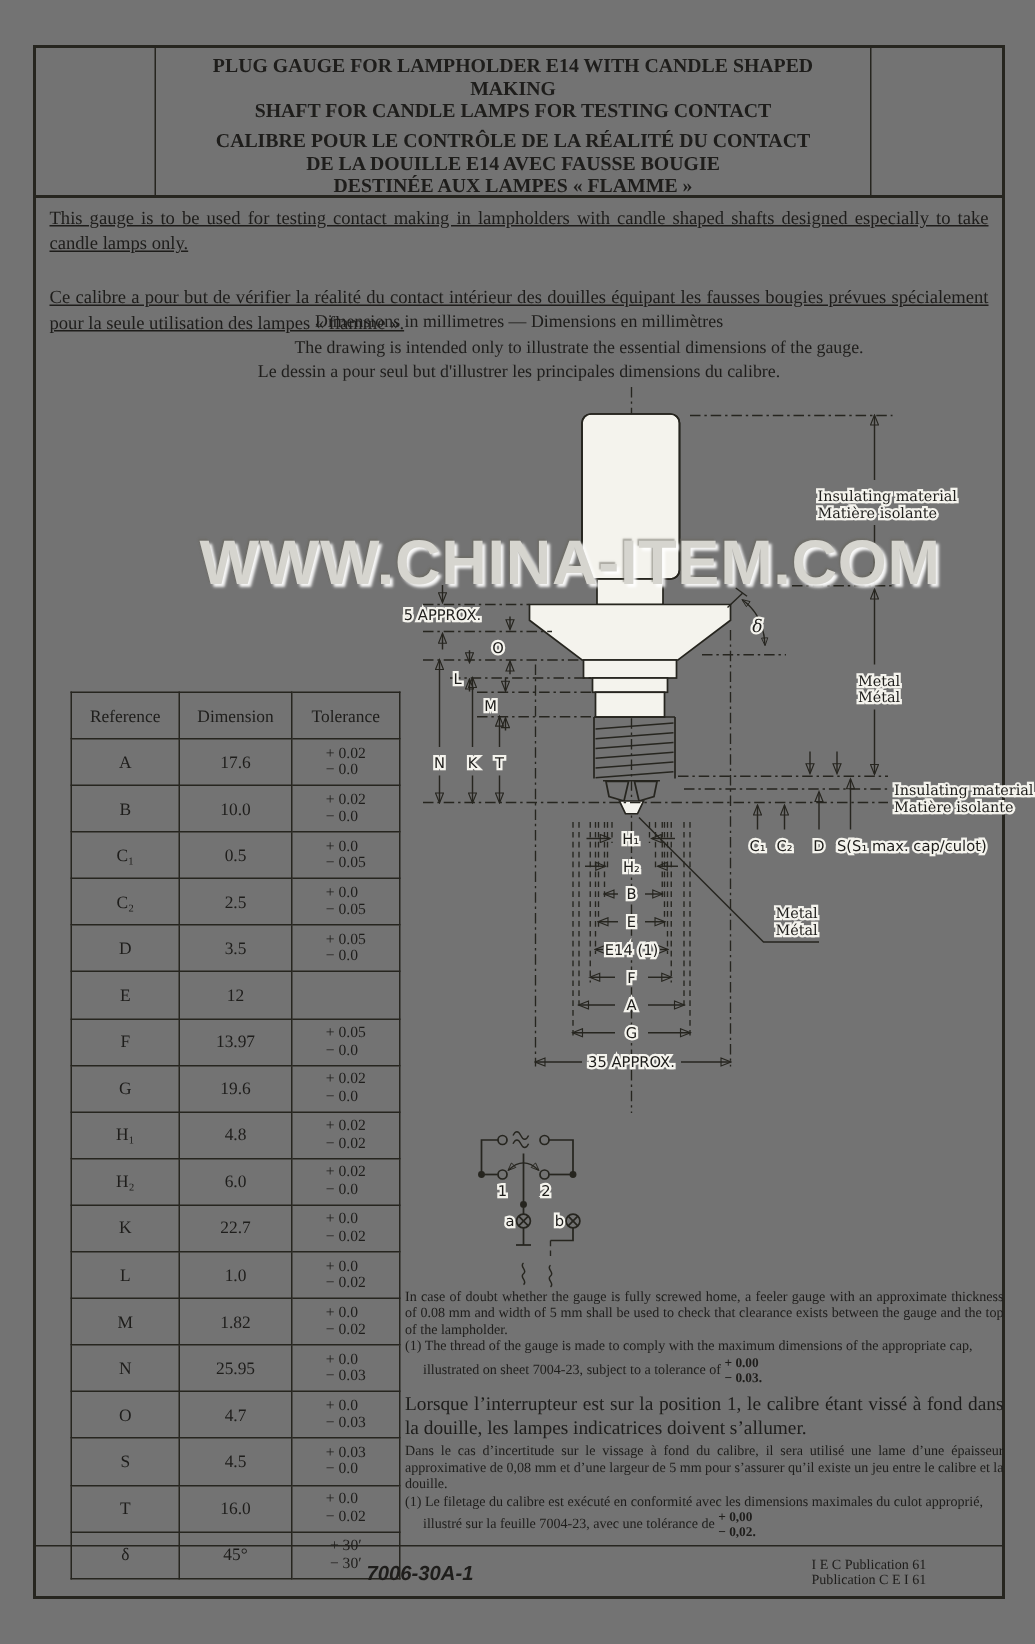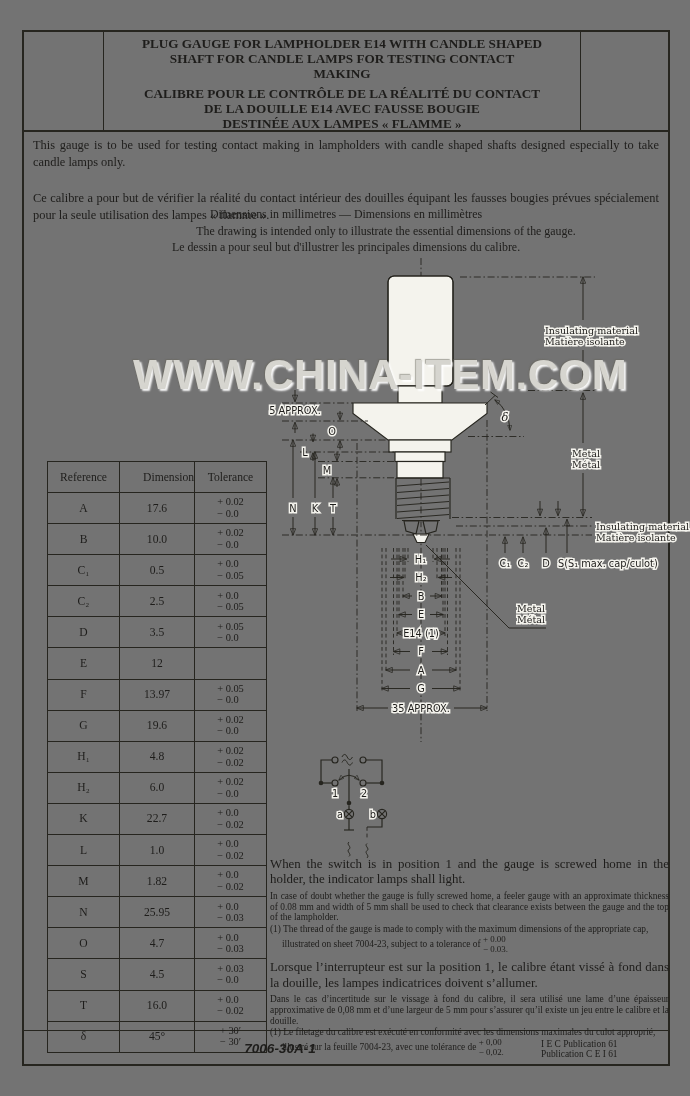--- a/index.html
+++ b/index.html
@@ -3,27 +3,27 @@
 <meta charset="utf-8">
 <style>
   html,body{margin:0;padding:0;background:#e8e6e0;}
   .page{position:relative;width:690px;height:1096px;background:#737373;font-family:"Liberation Serif",serif;color:#1e1d1b;overflow:hidden;}
   .frame{position:absolute;left:22px;top:30px;width:648px;height:1036px;border:2.2px solid #26251f;box-sizing:border-box;}
   .title-bottom{position:absolute;left:22px;top:130px;width:648px;border-top:2px solid #26251f;}
   .tdiv{position:absolute;top:31px;height:99px;border-left:1.6px solid #26251f;}
   .tdiv.l{left:103px;} .tdiv.r{left:580px;}
   .title-center{position:absolute;left:104px;top:36px;width:476px;text-align:center;font-weight:bold;font-size:13.2px;line-height:15px;}
   .title-fr{margin-top:5px;}
-  .intro{position:absolute;left:33px;width:626px;font-size:12.4px;line-height:17.3px;text-align:justify;}
+  .intro{position:absolute;left:33px;width:626px;font-size:12.4px;line-height:17.3px;text-align:justify;text-decoration:underline;}
   .cnote{position:absolute;left:22px;width:648px;text-align:center;font-size:11.9px;font-family:Liberation Serif, serif;}
   
   table.spec{position:absolute;left:47px;top:420px;border-collapse:collapse;table-layout:fixed;background:transparent;z-index:3;margin-top:41px;}
   table.spec th,table.spec td{border:1.4px solid #26251f;text-align:center;vertical-align:middle;padding:0;}
   table.spec th{width:71px;height:30px;font-weight:normal;font-size:11.6px;}
-  table.spec th.w2{width:74px;text-align:right;}
+  table.spec th.w2{width:74px;}
   table.spec td{height:30.1px;font-size:11.6px;}
   .tolwrap{display:inline-block;text-align:left;font-size:10.4px;line-height:11.5px;}
   .tolwrap span{display:block;}
   
   svg.draw{position:absolute;left:0;top:0;z-index:2;}
   svg.draw line,svg.draw path,svg.draw rect,svg.draw circle,svg.draw polyline{stroke:#26251f;fill:none;stroke-width:1.15px;}
   svg.draw .dd{stroke-dasharray:7 2.6 1.6 2.6;stroke-width:0.9px;}
   svg.draw .dsh{stroke-dasharray:3.8 2.8;stroke-width:0.9px;}
   svg.draw .thin{stroke-width:0.95px;}
   svg.draw .paper{fill:#f4f3ed;}
@@ -31,21 +31,21 @@
   svg.draw text{stroke:#f4f3ed;stroke-width:3px;paint-order:stroke;fill:#1e1d1b;font-family:"DejaVu Sans",sans-serif;font-size:9.8px;text-anchor:middle;}
   svg.draw text.srf{font-family:"DejaVu Serif",serif;font-size:9.6px;text-anchor:start;}
   svg.draw text.st{text-anchor:start;}
   svg.draw text.delta{font-family:"DejaVu Serif",serif;font-style:italic;font-size:11.5px;}
   
   .notes{position:absolute;left:270px;top:857px;width:399px;z-index:3;}
   .nmain{font-size:12.9px;line-height:15.4px;text-align:justify;}
   .nsmall{font-size:9.4px;line-height:10.8px;text-align:justify;margin-top:3px;}
   .nfoot{font-size:9.4px;line-height:10.8px;margin-top:1px;padding-left:12px;text-indent:-12px;}
   .frac{display:inline-block;vertical-align:middle;font-size:8.9px;line-height:9.6px;text-indent:0;}
-  .frac span{display:block;}
+  .frac span{display:block;font-weight:bold;}
   .gap-fr{margin-top:6px;}
   
   .footer-rule{position:absolute;left:22px;top:1030px;width:648px;border-top:1.9px solid #26251f;}
   .sheet{position:absolute;left:160px;top:1041px;width:240px;text-align:center;font-family:"Liberation Sans",sans-serif;font-weight:bold;font-size:13.5px;z-index:3;font-style:italic;}
   .pubs{position:absolute;left:541px;top:1039px;font-size:9.4px;line-height:10.2px;z-index:3;}
   
   .watermark{position:absolute;left:133px;top:351px;width:536px;z-index:6;font-family:"Liberation Sans",sans-serif;font-weight:bold;font-size:42px;letter-spacing:0.5px;color:#d6d5cf;text-shadow:-1px -1px 1px rgba(105,103,95,0.55),2px 2px 2px rgba(255,255,255,0.95);pointer-events:none;white-space:nowrap;}
 </style>
 </head>
 <body>
@@ -53,22 +53,22 @@
 <div class="page">
 
   <div class="frame"></div>
   <div class="tdiv l"></div>
   <div class="tdiv r"></div>
   <div class="title-bottom"></div>
 
   <div class="title-center">
     <div>
       <div>PLUG GAUGE FOR LAMPHOLDER E14 WITH CANDLE SHAPED</div>
+      <div>MAKING</div>
       <div>SHAFT  FOR  CANDLE  LAMPS  FOR  TESTING  CONTACT</div>
-      <div>MAKING</div>
     </div>
     <div class="title-fr">
       <div>CALIBRE POUR LE CONTRÔLE DE LA RÉALITÉ DU CONTACT</div>
       <div>DE  LA  DOUILLE  E14  AVEC  FAUSSE  BOUGIE</div>
       <div>DESTINÉE  AUX  LAMPES  « FLAMME »</div>
     </div>
   </div>
 
   <div class="intro" style="top:137px;">This gauge is to be used for testing contact making in lampholders with candle shaped shafts designed especially to take candle lamps only.</div>
   <div class="intro" style="top:190px;">Ce calibre a pour but de vérifier la réalité du contact intérieur des douilles équipant les fausses bougies prévues spécialement pour la seule utilisation des lampes « flamme ».</div>
@@ -497,21 +497,20 @@
             <div class="tolwrap">
               <span>+ 30′</span>
               <span>− 30′</span>
             </div>
           </td>
         </tr>
       </tbody>
   </table>
 
   <div class="notes">
-    <div class="nmain">When the switch is in position 1  and the gauge is screwed home in the holder, the indicator lamps shall light.</div>
     <div class="nsmall">In case of doubt whether the gauge is fully screwed home, a feeler gauge with an approximate thickness of 0.08 mm and width of 5 mm shall be used to check that clearance exists between the gauge and the top of the lampholder.</div>
     <div class="nfoot">
       <span>(1) The thread of the gauge is made to comply with the maximum dimensions of the appropriate cap, illustrated on sheet 7004-23, subject to a tolerance of</span>
       <span class="frac">
         <span>+ 0.00</span>
         <span>− 0.03.</span>
       </span>
     </div>
     <div class="nmain gap-fr">Lorsque l’interrupteur est sur la position 1, le calibre étant vissé à fond dans la douille, les lampes indicatrices doivent s’allumer.</div>
     <div class="nsmall">Dans le cas d’incertitude sur le vissage à fond du calibre, il sera utilisé une lame d’une épaisseur approximative de 0,08 mm et d’une largeur de 5 mm pour s’assurer qu’il existe un jeu entre le calibre et la douille.</div>

